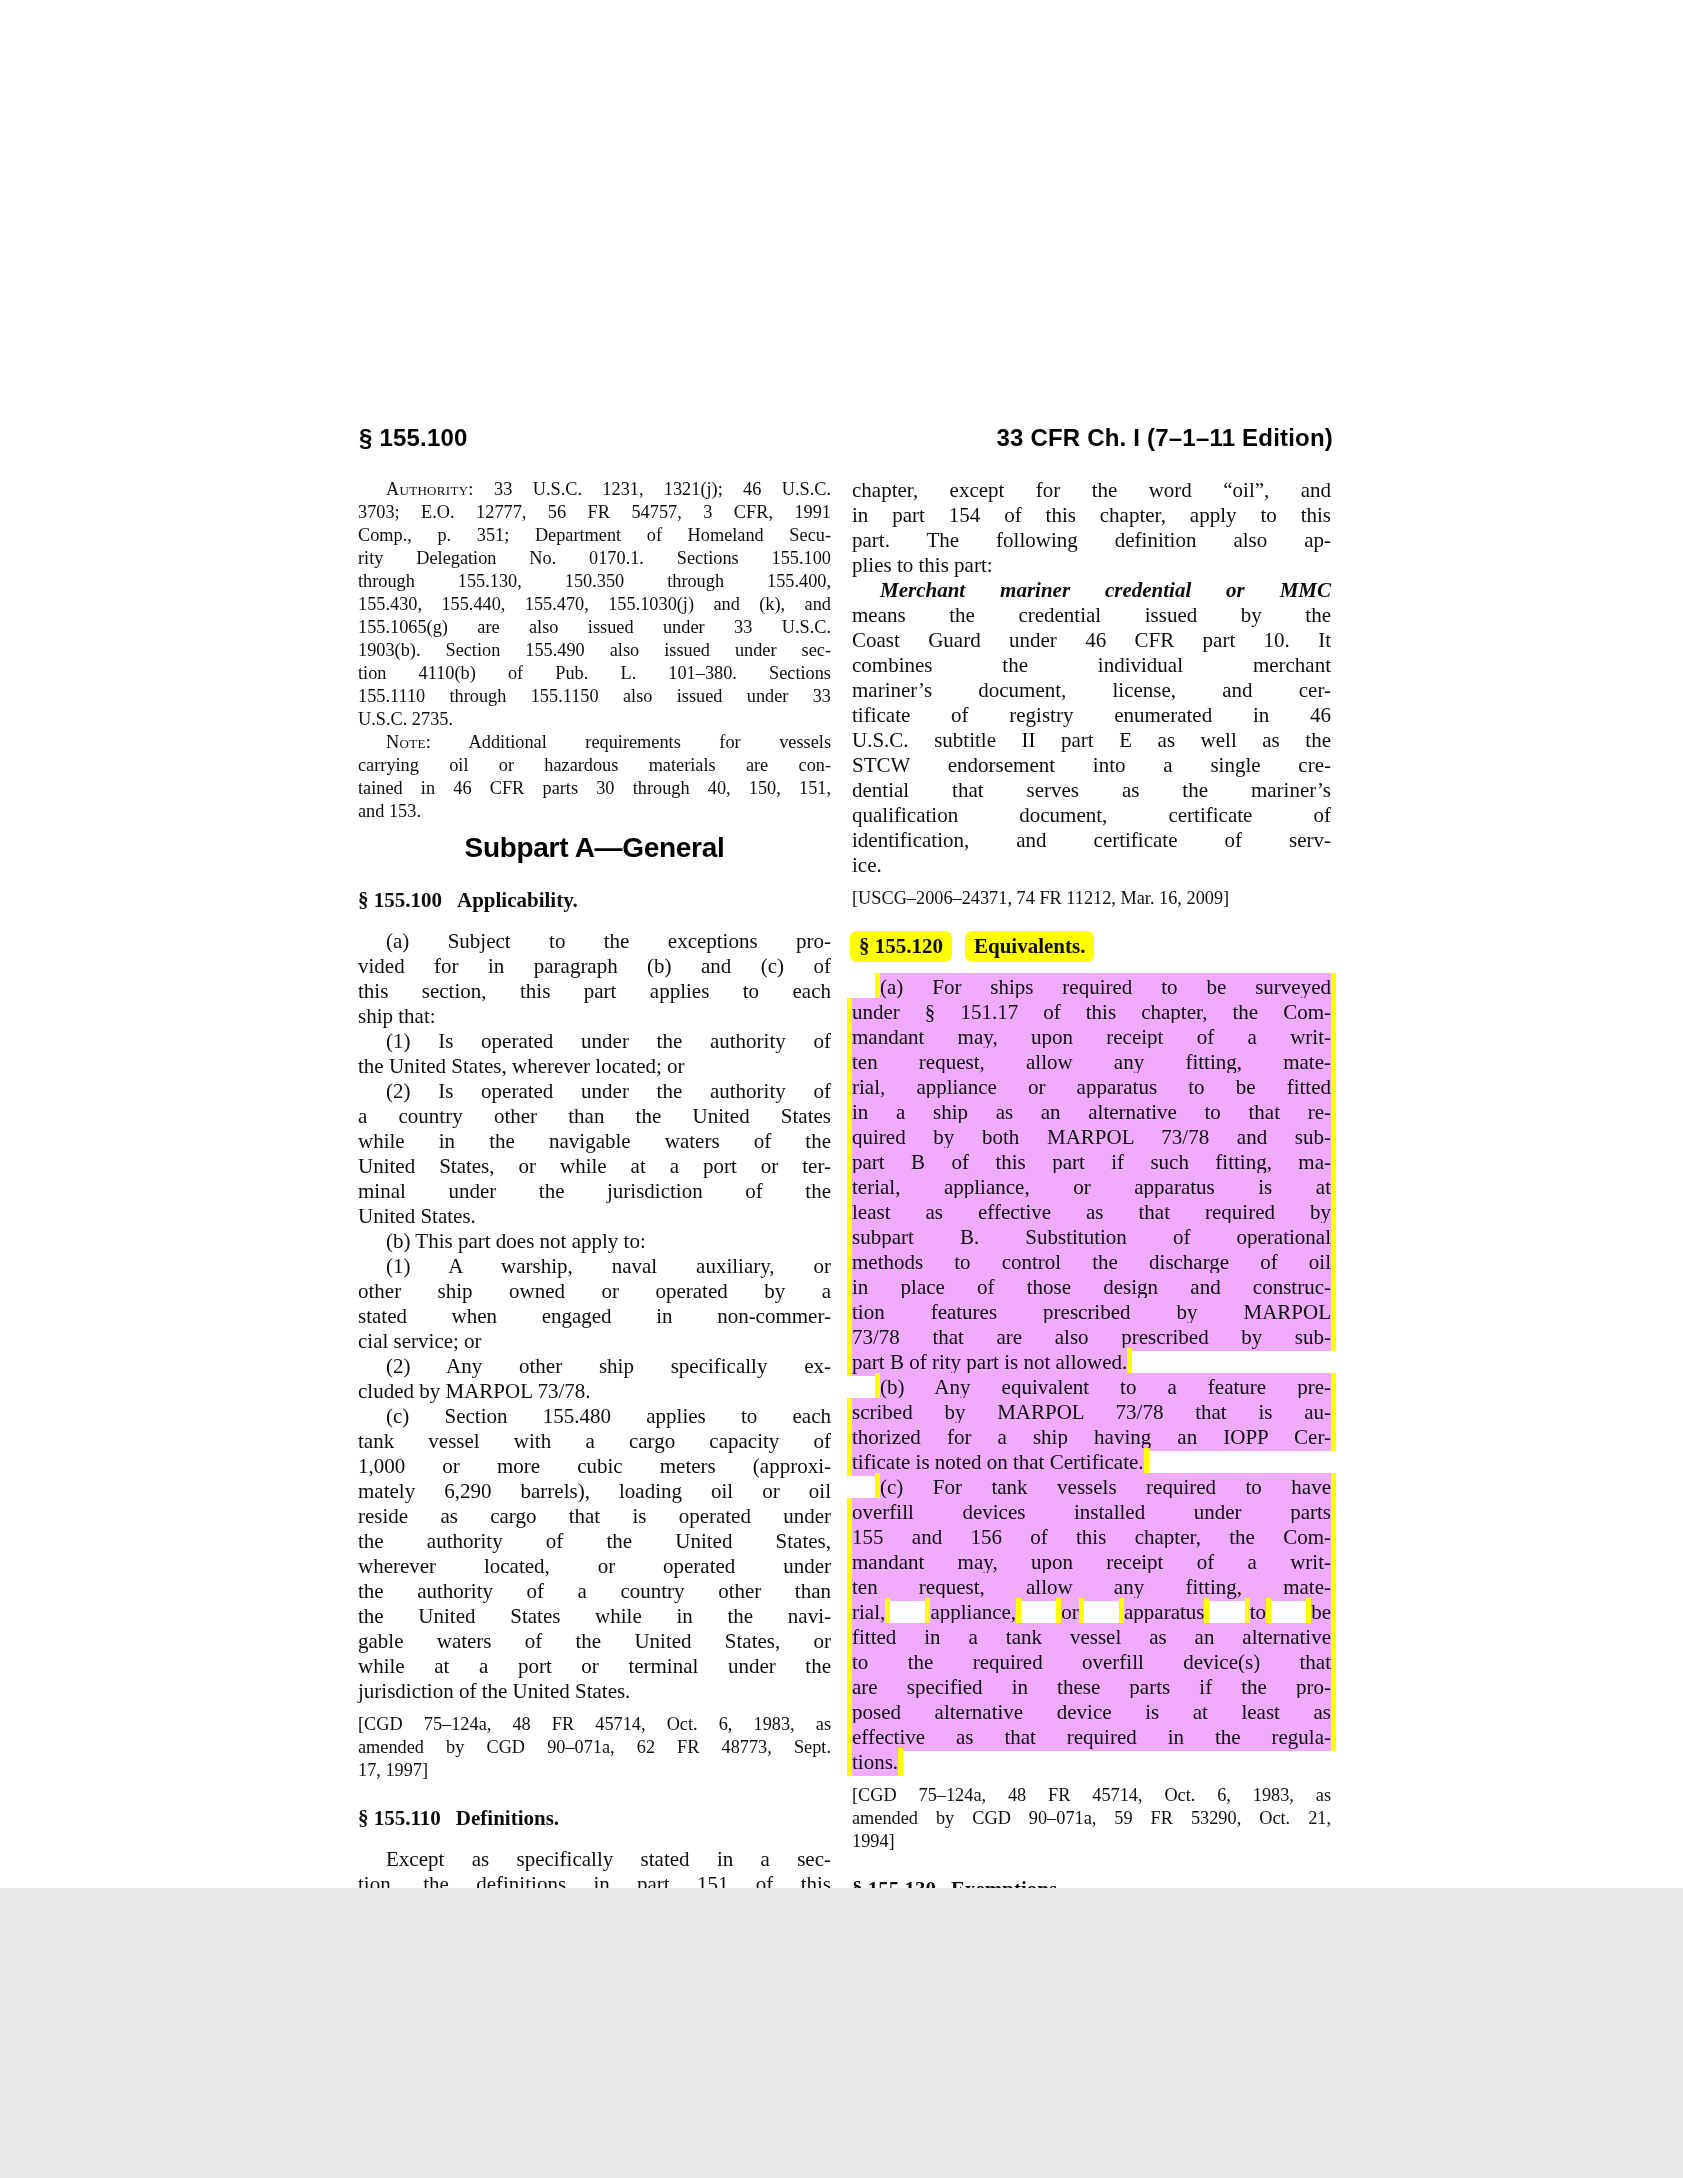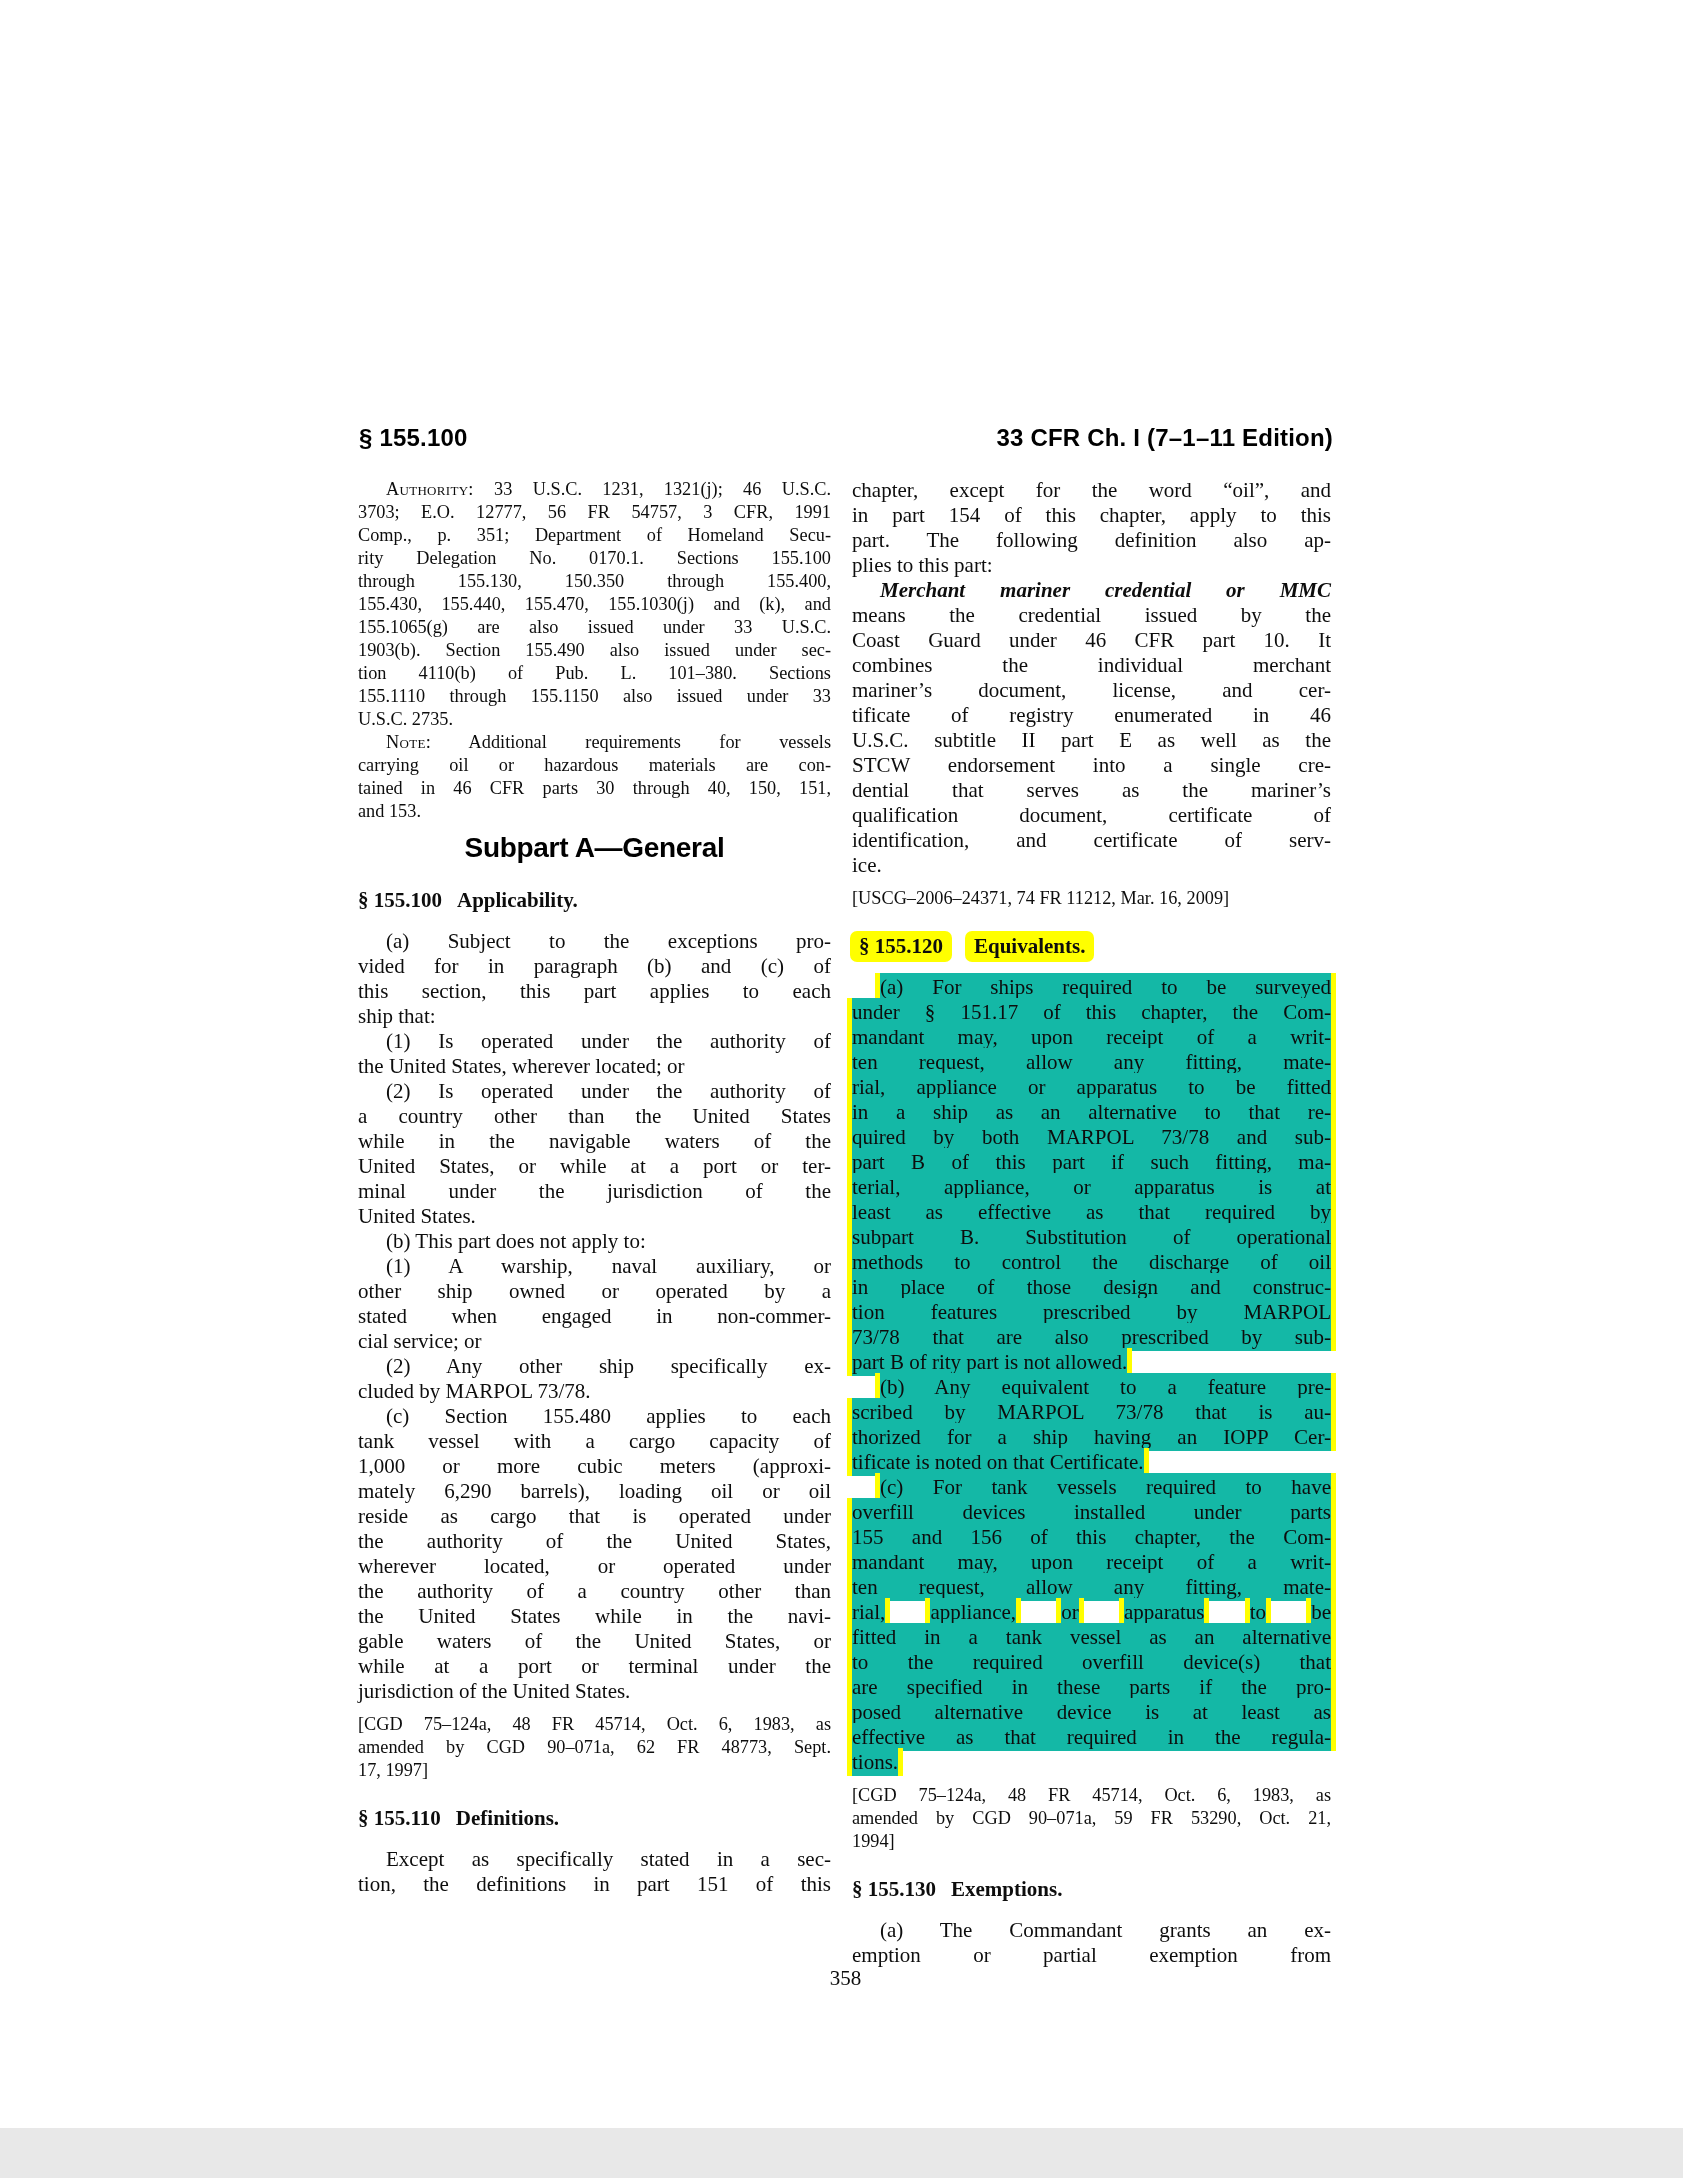--- a/index.html
+++ b/index.html
@@ -1,18 +1,18 @@
 <!DOCTYPE html>
 <html><head>
 <meta charset="utf-8">
 <style>
   html,body{margin:0;padding:0;background:#e8e8e8;}
   #page{
     position:relative;
-    width:1683px;height:2128px;
+    width:1683px;height:1888px;
     background:#ffffff;
     overflow:hidden;
     color:#0d0d0d;
   }
   
   .hdr{
     position:absolute;top:424px;
     font-family:"Liberation Sans",sans-serif;
     font-weight:bold;font-size:24px;letter-spacing:0.2px;
     color:#000;white-space:nowrap;
@@ -27,21 +27,21 @@
   .body{font-family:"Liberation Serif","DejaVu Serif",serif;font-size:21px;line-height:25px;}
   .small,.cite{font-family:"Liberation Serif","DejaVu Serif",serif;font-size:18.3px;line-height:23px;}
   .cite{margin:9px 0 2px 0;}
   .line{text-align:justify;text-align-last:justify;white-space:normal;}
   .line.last{text-align-last:left;}
   .line.ind{padding-left:28px;}
   .i{font-style:italic;font-weight:bold;}
   .sc{font-variant:small-caps;letter-spacing:0.3px;}
   
   .h{
-    background:#14b8a6;
+    background:#f0abfc;
     padding:2.2px 0;
     box-shadow:5px 0 0 #ffff00,-5px 0 0 #ffff00;
   }
   
   .sect{
     font-family:"Liberation Serif","DejaVu Serif",serif;
     font-weight:bold;font-size:21px;line-height:25px;
     margin:24px 0 16px 0;text-align:left;text-align-last:left;
   }
   .sect .sect-title{margin-left:15px;}

